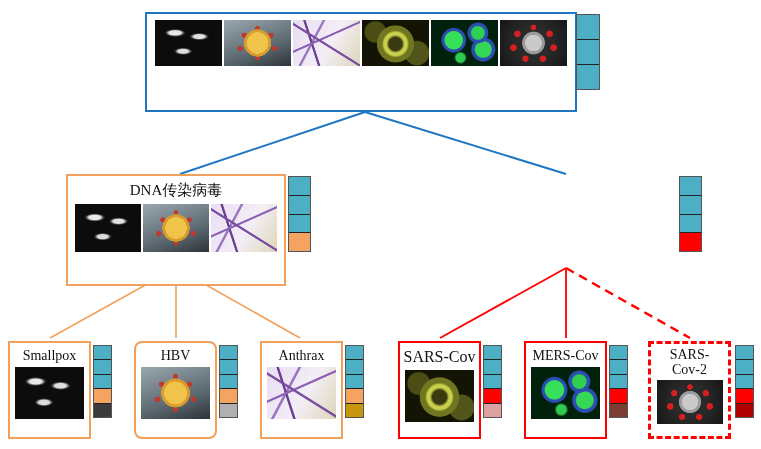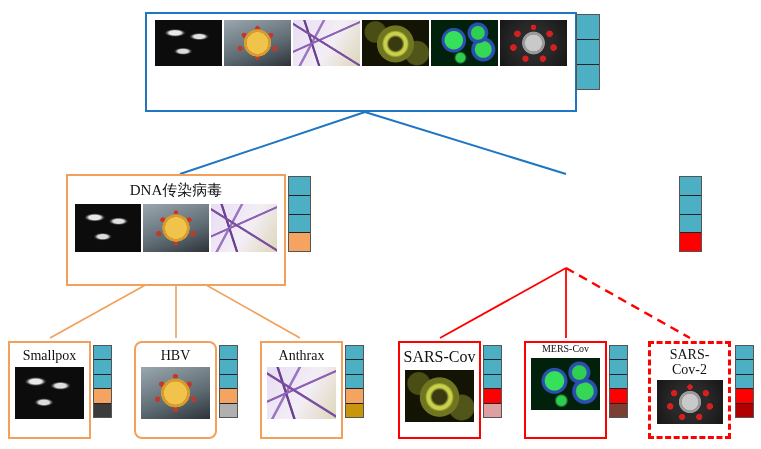--- a/index.html
+++ b/index.html
@@ -166,21 +166,21 @@
   </div>
   <div class="bar" style="left:483px;top:345px;width:19px;height:73px;">
     <div class="cell" style="background:#4cafc4;"></div>
     <div class="cell" style="background:#4cafc4;"></div>
     <div class="cell" style="background:#4cafc4;"></div>
     <div class="cell" style="background:#ff0000;"></div>
     <div class="cell" style="background:#dda0a0;"></div>
   </div>
 
   <div class="node frame-red" style="left:524px;top:341px;width:83px;height:98px;">
-    <div class="title" style="font-size:10px;">MERS-Cov</div>
+    <div class="title" style="font-size:14px;padding-top:5px;">MERS-Cov</div>
     <div class="thumb mg-mers" style="width:69px;height:52px;margin:4px auto 0 auto;"></div>
   </div>
   <div class="bar" style="left:609px;top:345px;width:19px;height:73px;">
     <div class="cell" style="background:#4cafc4;"></div>
     <div class="cell" style="background:#4cafc4;"></div>
     <div class="cell" style="background:#4cafc4;"></div>
     <div class="cell" style="background:#ff0000;"></div>
     <div class="cell" style="background:#7b3f32;"></div>
   </div>
 

